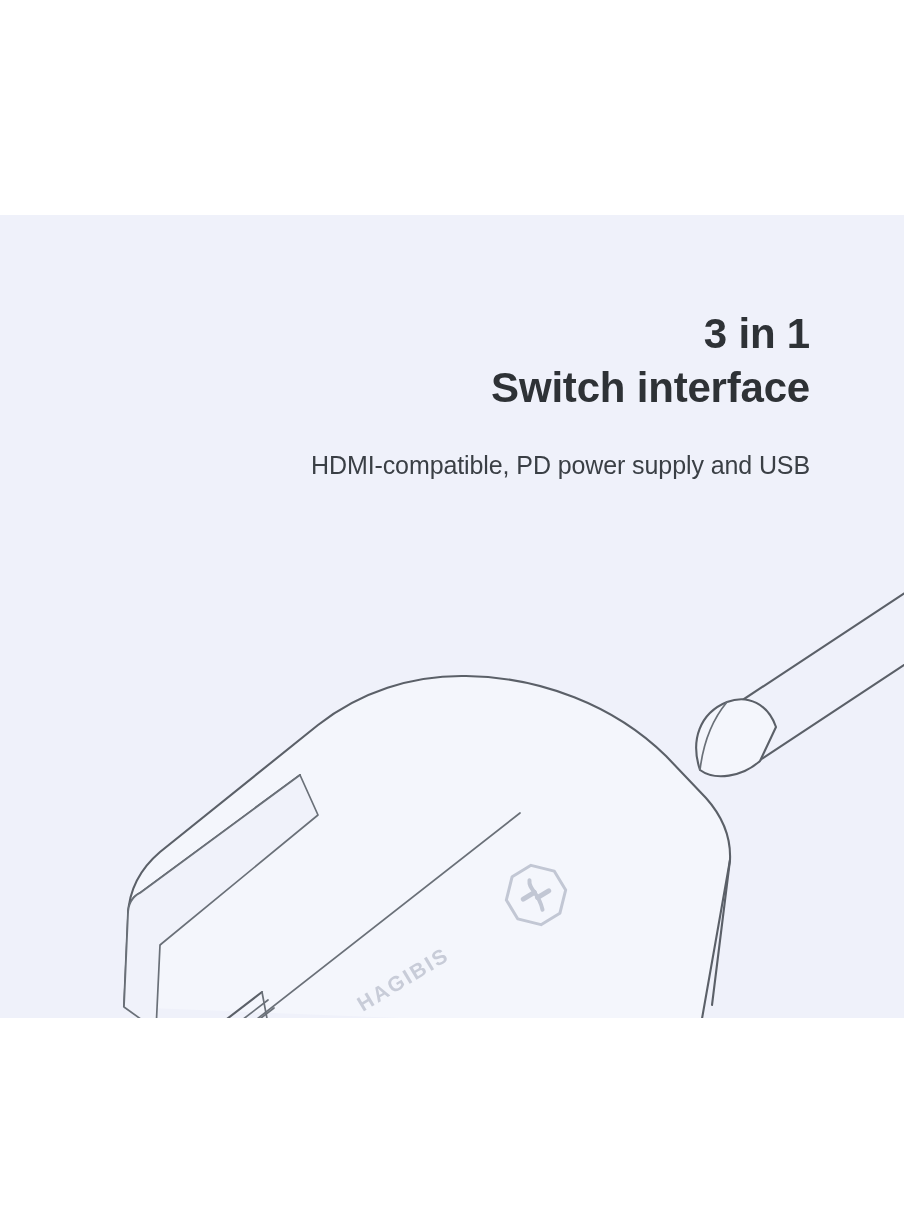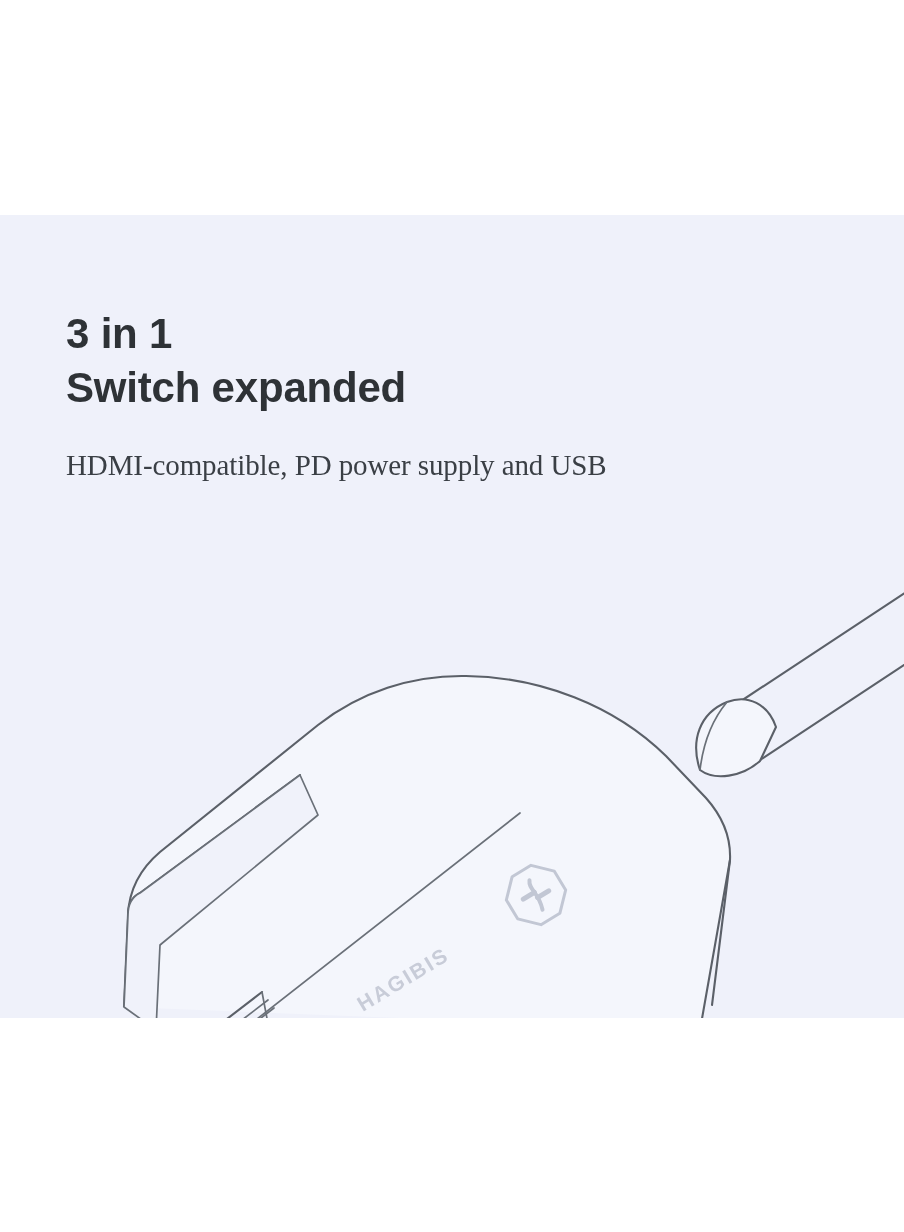--- a/index.html
+++ b/index.html
@@ -29,45 +29,45 @@
     top: 215px;
     width: 904px;
     height: 803px;
     background: #eff1fa;
     overflow: hidden;
   }
 
   
   .copy-block {
     position: absolute;
-    left: 66px;
+    left: 50px;
     top: 92px;
     width: 760px;
+    text-align: right;
   }
 
   .headline {
     margin: 0;
     color: #2e3236;
     font-size: 42px;
     font-weight: bold;
     line-height: 54px;
     letter-spacing: -0.2px;
     white-space: pre;
   }
 
   .subcopy {
     margin: 0;
     padding-top: 22px;
     color: #3a3f45;
-    font-size: 29px;
+    font-size: 25px;
     font-weight: normal;
     line-height: 56px;
     letter-spacing: -0.1px;
     white-space: pre-line;
-    font-family: Liberation Serif, serif;
   }
 
   
   .product-art {
     position: absolute;
     left: 0;
     top: 0;
     width: 904px;
     height: 803px;
     pointer-events: none;
@@ -221,18 +221,18 @@
           <path class="hub-line-thin" style="stroke:#c2c7d4;stroke-width:4" d="M 2 -16 C -4 -8, 4 -2, -2 16"></path>
         </g>
 
         <text class="brand-word" transform="translate(451 744) rotate(-31)" text-anchor="end">HAGIBIS</text>
 
       </svg>
     </div>
 
     <div class="copy-block">
       <h1 class="headline">3 in 1</h1>
-      <h1 class="headline">Switch expanded</h1>
+      <h1 class="headline">Switch interface</h1>
       <p class="subcopy">HDMI-compatible, PD power supply and USB</p>
     </div>
 
   </div>
 </div>
 
 </body></html>

